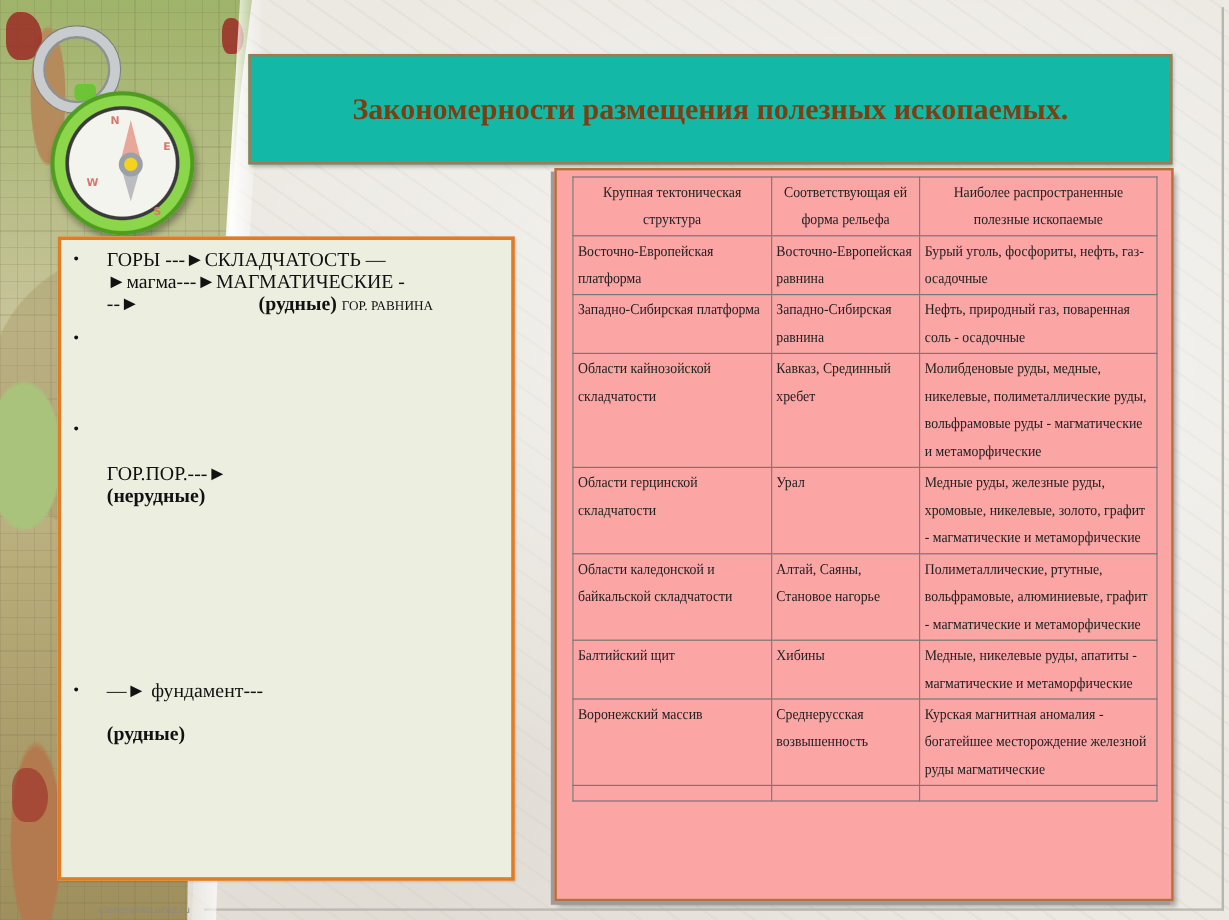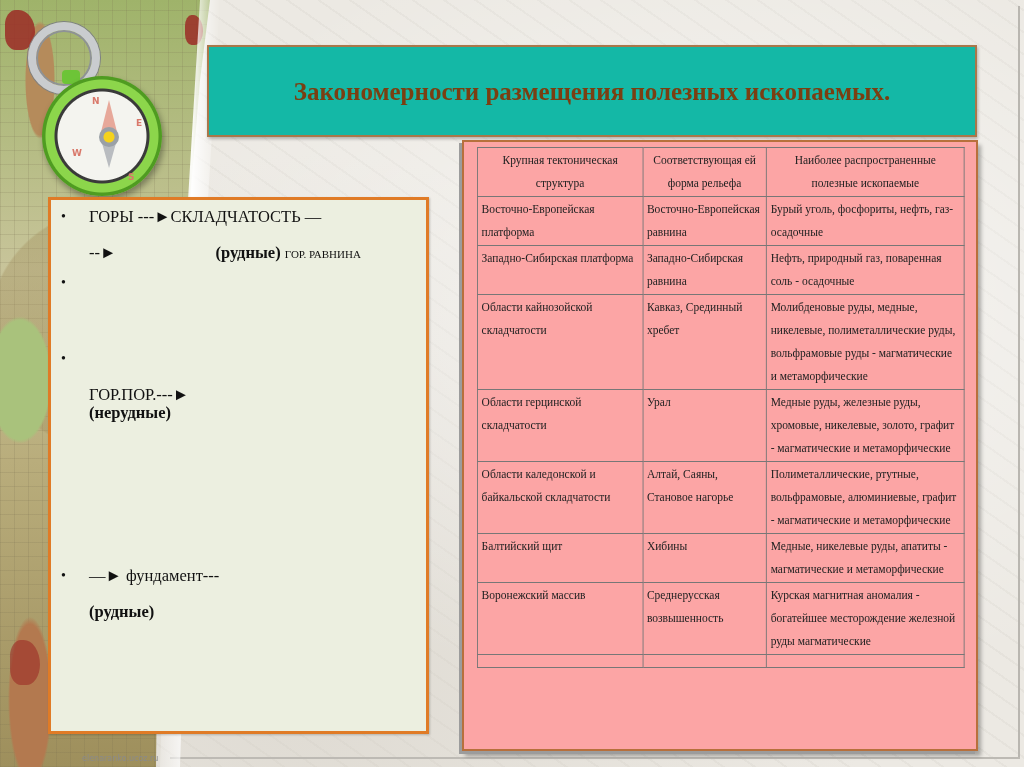--- a/index.html
+++ b/index.html
@@ -170,21 +170,21 @@
 
 <div class="title-box">
   <div class="title-text">Закономерности размещения полезных ископаемых.</div>
 </div>
 
 <div class="bullets-box">
   <div class="bullet" style="top:8px;">
     <span class="dot">•</span>
     <span class="txt">
       <span>ГОРЫ ---►СКЛАДЧАТОСТЬ —</span><br>
-      <br>
+      <span>►магма---►МАГМАТИЧЕСКИЕ -</span><br>
       <span>--►</span><span class="pad"></span>
       <span class="bold">(рудные)</span>
       <span class="small">ГОР. РАВНИНА</span>
     </span>
   </div>
 
   <div class="bullet" style="top:74px;">
     <span class="dot">•</span>
     <span class="txt"></span>
   </div>

